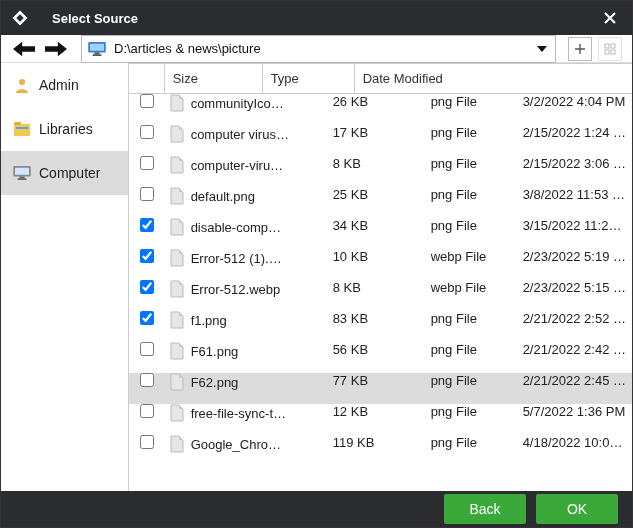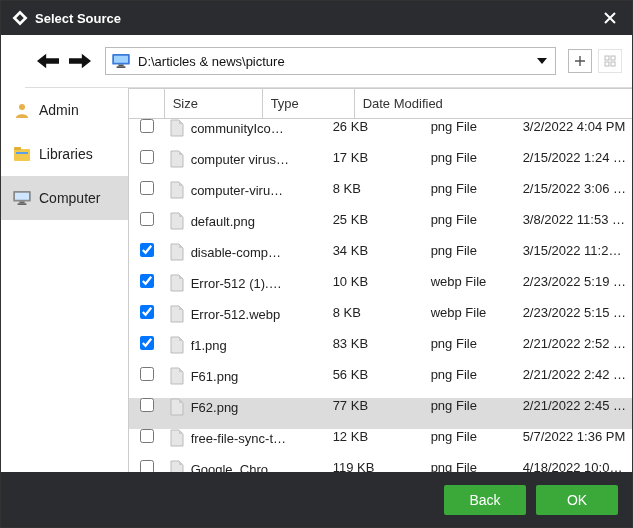--- a/index.html
+++ b/index.html
@@ -1,22 +1,22 @@
 <!DOCTYPE html>
 <html><head>
 <meta charset="utf-8">
 <style>
   * { box-sizing: border-box; margin: 0; padding: 0; font-family: -apple-system, "Segoe UI", Arial, sans-serif; }
   body { background: #555; width: 633px; height: 528px; overflow: hidden; }
   .window { width: 633px; height: 528px; background: #fff; display: flex; flex-direction: column; border: 1px solid #333; }
-  .titlebar { background: #2b2c30; color: #fff; height: 34px; display: flex; align-items: center; padding: 0 6px 0 10px; }
+  .titlebar { background: #2b2c30; color: #fff; height: 34px; display: flex; align-items: center; padding: 0 6px 0 10px; gap: 17px; }
   .titlebar .title { font-size: 13px; font-weight: 600; margin-left: 6px; flex: 1; }
   .titlebar .close { width: 32px; height: 32px; display: flex; align-items: center; justify-content: center; cursor: pointer; }
   .titlebar .app-icon { width: 18px; height: 18px; display: flex; align-items:center; justify-content:center; }
-  .toolbar { height: 53px; display: flex; align-items: center; padding: 0 10px; border-bottom: 1px solid #ddd; gap: 6px; margin-left: 24px; }
+  .toolbar { height: 28px; display: flex; align-items: center; padding: 0 10px; border-bottom: 1px solid #ddd; gap: 6px; }
   .arrow-btn { width: 26px; height: 26px; display: flex; align-items: center; justify-content: center; cursor: pointer; }
   .pathbox { flex: 1; height: 28px; border: 1px solid #bbb; display: flex; align-items: center; padding: 0 6px; margin: 0 6px; }
   .pathbox .monitor { width: 18px; height: 14px; display: inline-block; margin-right: 8px; }
   .pathbox .path { font-size: 13px; color: #111; flex: 1; }
   .pathbox .drop { width: 14px; height: 14px; display: flex; align-items:center; justify-content:center; cursor:pointer; }
   .tool-btn { width: 24px; height: 24px; border: 1px solid #bbb; display: flex; align-items:center; justify-content:center; cursor:pointer; }
   .tool-btn.disabled { opacity: 0.4; cursor: default; }
   .body { flex: 1; display: flex; overflow: hidden; }
   .sidebar { width: 142px; display: flex; flex-direction: column; }
   .side-item { height: 44px; display: flex; align-items: center; padding-left: 12px; font-size: 14px; color: #222; cursor: pointer; gap: 8px; }
@@ -32,21 +32,21 @@
   .col-name { width: 160px; display:flex; align-items:center; gap: 6px; padding-left: 4px; overflow:hidden; }
   .col-name .fname { white-space: nowrap; overflow: hidden; text-overflow: ellipsis; }
   .col-size { width: 98px; padding-left: 8px; }
   .col-type { width: 92px; padding-left: 8px; }
   .col-date { flex: 1; padding-left: 8px; white-space: nowrap; overflow:hidden; text-overflow: ellipsis; padding-right: 6px;}
   .headers .col-check { border-right: 1px solid #ccc; }
   .headers .col-date { border-right: none; }
   .file-icon { width: 16px; height: 18px; flex-shrink:0; }
   .file-icon svg { display:block; }
   input[type=checkbox] { width: 14px; height: 14px; cursor: pointer; }
-  .footer { background: #2b2c30; height: 55px; display: flex; align-items: center; justify-content: flex-end; padding: 0 14px; gap: 10px; }
+  .footer { background: #2b2c30; height: 36px; display: flex; align-items: center; justify-content: flex-end; padding: 0 14px; gap: 10px; }
   .btn { min-width: 82px; height: 30px; background: #3aa93a; color: #fff; border: none; font-size: 14px; cursor: pointer; border-radius: 2px; }
   
   .rows::-webkit-scrollbar { width: 14px; }
   .rows::-webkit-scrollbar-track { background: #f0f0f0; }
   .rows::-webkit-scrollbar-thumb { background: #bcbcbc; }
 </style>
 </head>
 <body>
 
 <div class="window">

